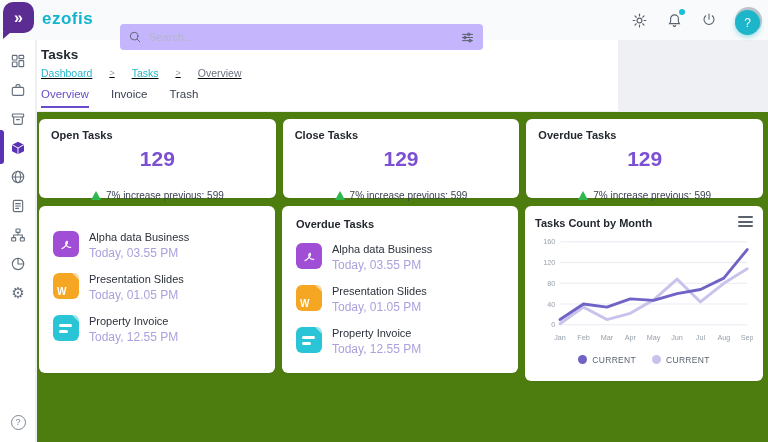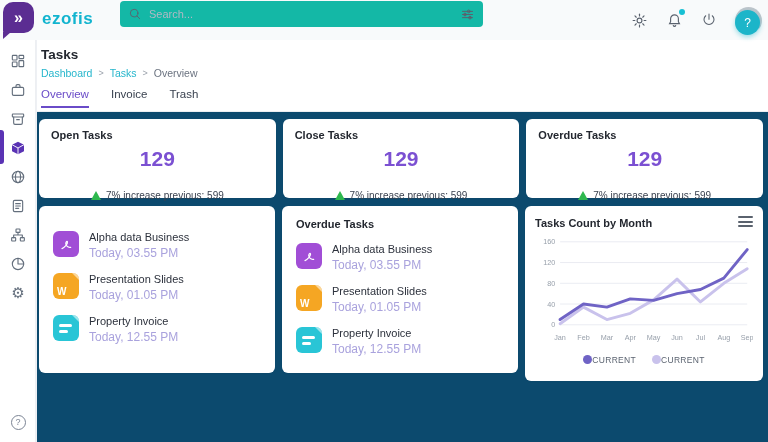--- a/index.html
+++ b/index.html
@@ -10,22 +10,22 @@
   .topbar { position:absolute; left:0; top:0; width:768px; height:40px;
     background:#f8fafb; z-index:20; }
   .logo-badge { position:absolute; left:3px; top:2px; width:31px; height:31px;
     background:#5b2d92; border-radius:10px 10px 10px 2px; color:#fff;
     display:flex; align-items:center; justify-content:center;
     font-size:16px; font-weight:bold; cursor:pointer; }
   .logo-badge::after { content:""; position:absolute; left:0; bottom:-6px;
     border-left:8px solid #5b2d92; border-bottom:7px solid transparent; }
   .logo-text { position:absolute; left:42px; top:9px; font-size:17px;
     font-weight:bold; color:#12b4cf; letter-spacing:.5px; }
-  .search-wrap { position:absolute; left:120px; top:1px; width:363px; height:26px;
-    background:#14b8a6; border-radius:4px; display:flex; align-items:center;
+  .search-wrap { position:absolute; left:120px; top:24px; width:363px; height:26px;
+    background:#c4b5fd; border-radius:4px; display:flex; align-items:center;
     padding:0 8px; }
   .search-wrap input { flex:1; border:none; outline:none; background:transparent;
     font-size:11px; color:#394150; margin-left:7px;
     font-family:"Liberation Sans", sans-serif; }
   .search-wrap input::placeholder { color:#b2b8c4; }
   .topbar-right { position:absolute; right:6px; top:0; height:40px;
     display:flex; align-items:center; gap:17px; }
   .tb-icon { width:18px; height:18px; display:flex; align-items:center;
     justify-content:center; cursor:pointer; position:relative; }
   .notif-dot { position:absolute; top:-2px; right:-2px; width:6px; height:6px;
@@ -46,40 +46,40 @@
   .side-item.active .abar { position:absolute; left:0; top:-3px; width:4px;
     height:34px; background:#5a33b4; border-radius:0 3px 3px 0; }
   .side-help { position:absolute; left:0; bottom:10px; width:36px; height:20px;
     display:flex; align-items:center; justify-content:center; cursor:pointer; }
   .help-circ { width:15px; height:15px; border:1.3px solid #7b8494;
     border-radius:50%; color:#7b8494; font-size:9px; display:flex;
     align-items:center; justify-content:center; }
   .gear-glyph { font-size:15px; color:#646f7d; line-height:1; }
 
   
-  .page-header { position:absolute; left:37px; top:40px; width:731px; height:72px;
+  .page-header { position:absolute; left:37px; top:40px; width:581px; height:72px;
     background:#ffffff; border-bottom:1px solid #eceef1; z-index:5; }
   .page-title { position:absolute; left:4px; top:7px; font-size:13.5px;
     font-weight:bold; color:#23272f; }
   .breadcrumb { position:absolute; left:4px; top:27px; font-size:10.5px;
-    display:flex; gap:6px; align-items:center; }
+    display:flex; gap:17px; align-items:center;text-decoration:underline; }
   .bc-link { color:#26b6cc; cursor:pointer; }
   .bc-sep { color:#9aa1ab; font-size:9px; }
   .bc-current { color:#6b7380; }
   .tabs { position:absolute; left:4px; top:48px; display:flex; gap:22px; }
   .tab { font-size:11.5px; color:#3a4250; cursor:pointer; padding-bottom:6px; }
   .tab.active { color:#6a4bc8; border-bottom:2.5px solid #6a4bc8; }
   .help-fab { position:absolute; right:8px; top:10px; width:25px; height:25px;
     border-radius:50%; background:#1cb5c9; color:#fff; font-size:12px;
     display:flex; align-items:center; justify-content:center; cursor:pointer;
     box-shadow:0 2px 5px rgba(28,181,201,.45); z-index:30; }
 
   
   .content { position:absolute; left:37px; top:112px; width:731px; height:330px;
-    background:#0c4a6e; padding:7px 5px 8px 2px; }
+    background:#4d7c0f; padding:7px 5px 8px 2px; }
   .row { display:flex; gap:7px; margin-bottom:8px; }
   .card { background:#fff; border-radius:6px; flex:1;
     box-shadow:0 1px 2px rgba(40,50,70,.06); }
   .card-title { font-size:11px; font-weight:bold; color:#23272f; }
 
   .stat-card { height:79px; padding:10px 12px; }
   .stat-value { text-align:center; font-size:21px; font-weight:bold;
     color:#7b50d2; margin-top:6px; }
   .stat-delta { display:flex; align-items:center; justify-content:center;
     gap:5px; margin-top:19px; font-size:10px; color:#3a4250; }
@@ -109,21 +109,21 @@
   .chart-menu { width:15px; cursor:pointer; }
   .chart-menu i { display:block; height:2px; background:#5a626e;
     margin-bottom:2.5px; border-radius:1px; }
   .chart-svg-wrap { margin-top:2px; }
   .gridline { stroke:#e9ebf1; stroke-width:1; }
   .ytick { font-size:7.5px; fill:#98a0ab; text-anchor:end;
     font-family:"Liberation Sans", sans-serif; }
   .xtick { font-size:7.5px; fill:#98a0ab; text-anchor:middle;
     font-family:"Liberation Sans", sans-serif; }
   .legend { display:flex; justify-content:center; gap:16px; margin-top:1px; }
-  .legend-item { display:flex; align-items:center; cursor:pointer; }
+  .legend-item { display:flex; align-items:center; gap:5px; cursor:pointer; }
   .legend-dot { width:9px; height:9px; border-radius:50%; }
   .legend-label { font-size:8.5px; color:#5b6370; letter-spacing:.3px; }
 
   svg.line-ic { stroke:#646f7d; stroke-width:1.7; fill:none;
     stroke-linecap:round; stroke-linejoin:round; }
   svg.tb { stroke:#5a626e; stroke-width:1.6; fill:none; stroke-linecap:round; }
 </style>
 </head>
 <body>
 

